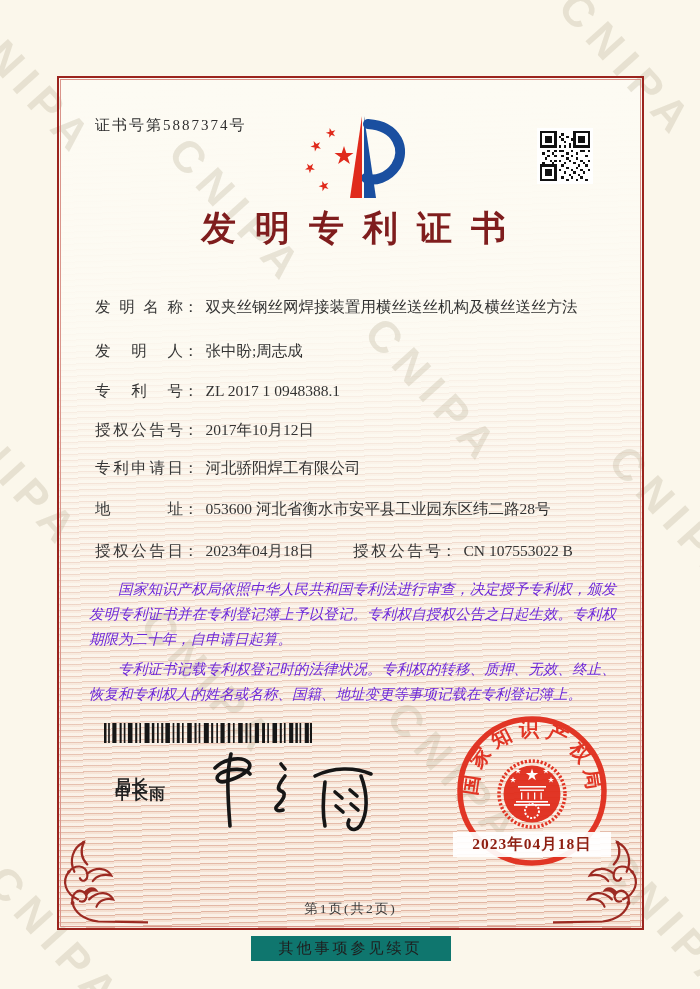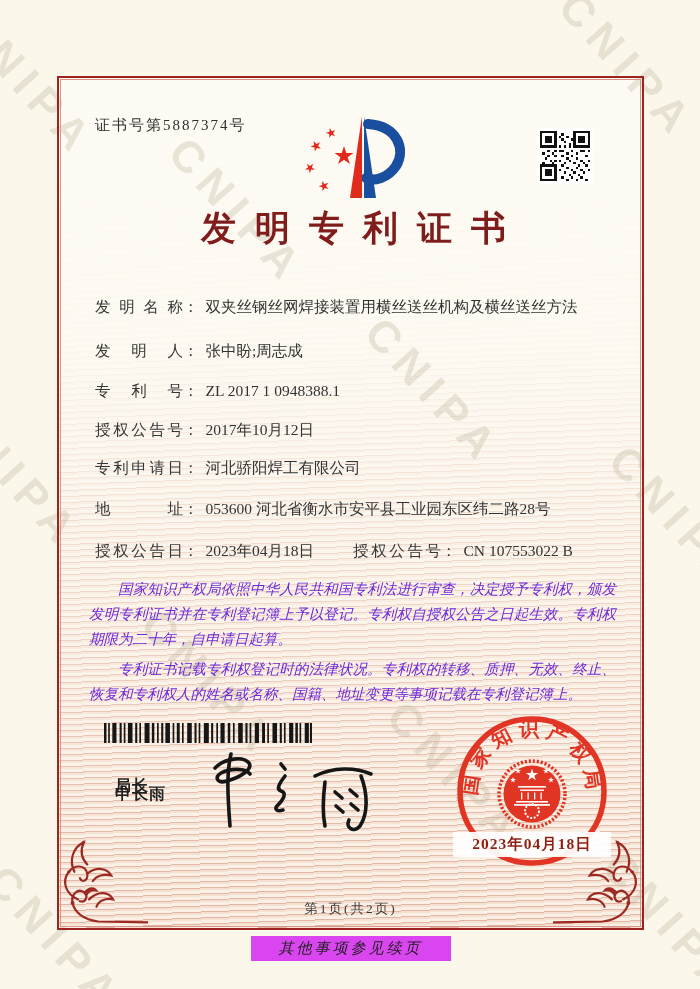--- a/index.html
+++ b/index.html
@@ -67,22 +67,22 @@
     font-size:15.5px;font-weight:bold;color:#8e1f12;letter-spacing:1px;
   }
   .page-num{position:absolute;left:0;right:0;top:822px;text-align:center;font-size:13.5px;color:#3c3c3c;letter-spacing:2px;}
   .flourish{position:absolute;width:92px;height:96px;bottom:-3px;}
   .fl-left{left:-3px;}
   .fl-right{right:-3px;transform:scaleX(-1);}
   .note{
     position:absolute;left:0;right:0;top:858px;text-align:center;
   }
   .note span{
-    display:inline-block;background:#d946ef;padding:3px 28px;
-    font-size:15px;font-style:italic;letter-spacing:3px;color:#1e1e1e;
+    display:inline-block;background:#0f766e;padding:3px 28px;
+    font-size:15px;letter-spacing:3px;color:#1e1e1e;
   }
 </style>
 </head>
 <body>
 
 <div class="wm-layer">
   <div class="wm" style="left:-14px;top:0px">CNIPA</div>
   <div class="wm" style="left:196px;top:128px">CNIPA</div>
   <div class="wm" style="left:586px;top:-18px">CNIPA</div>
   <div class="wm" style="left:-28px;top:392px">CNIPA</div>

